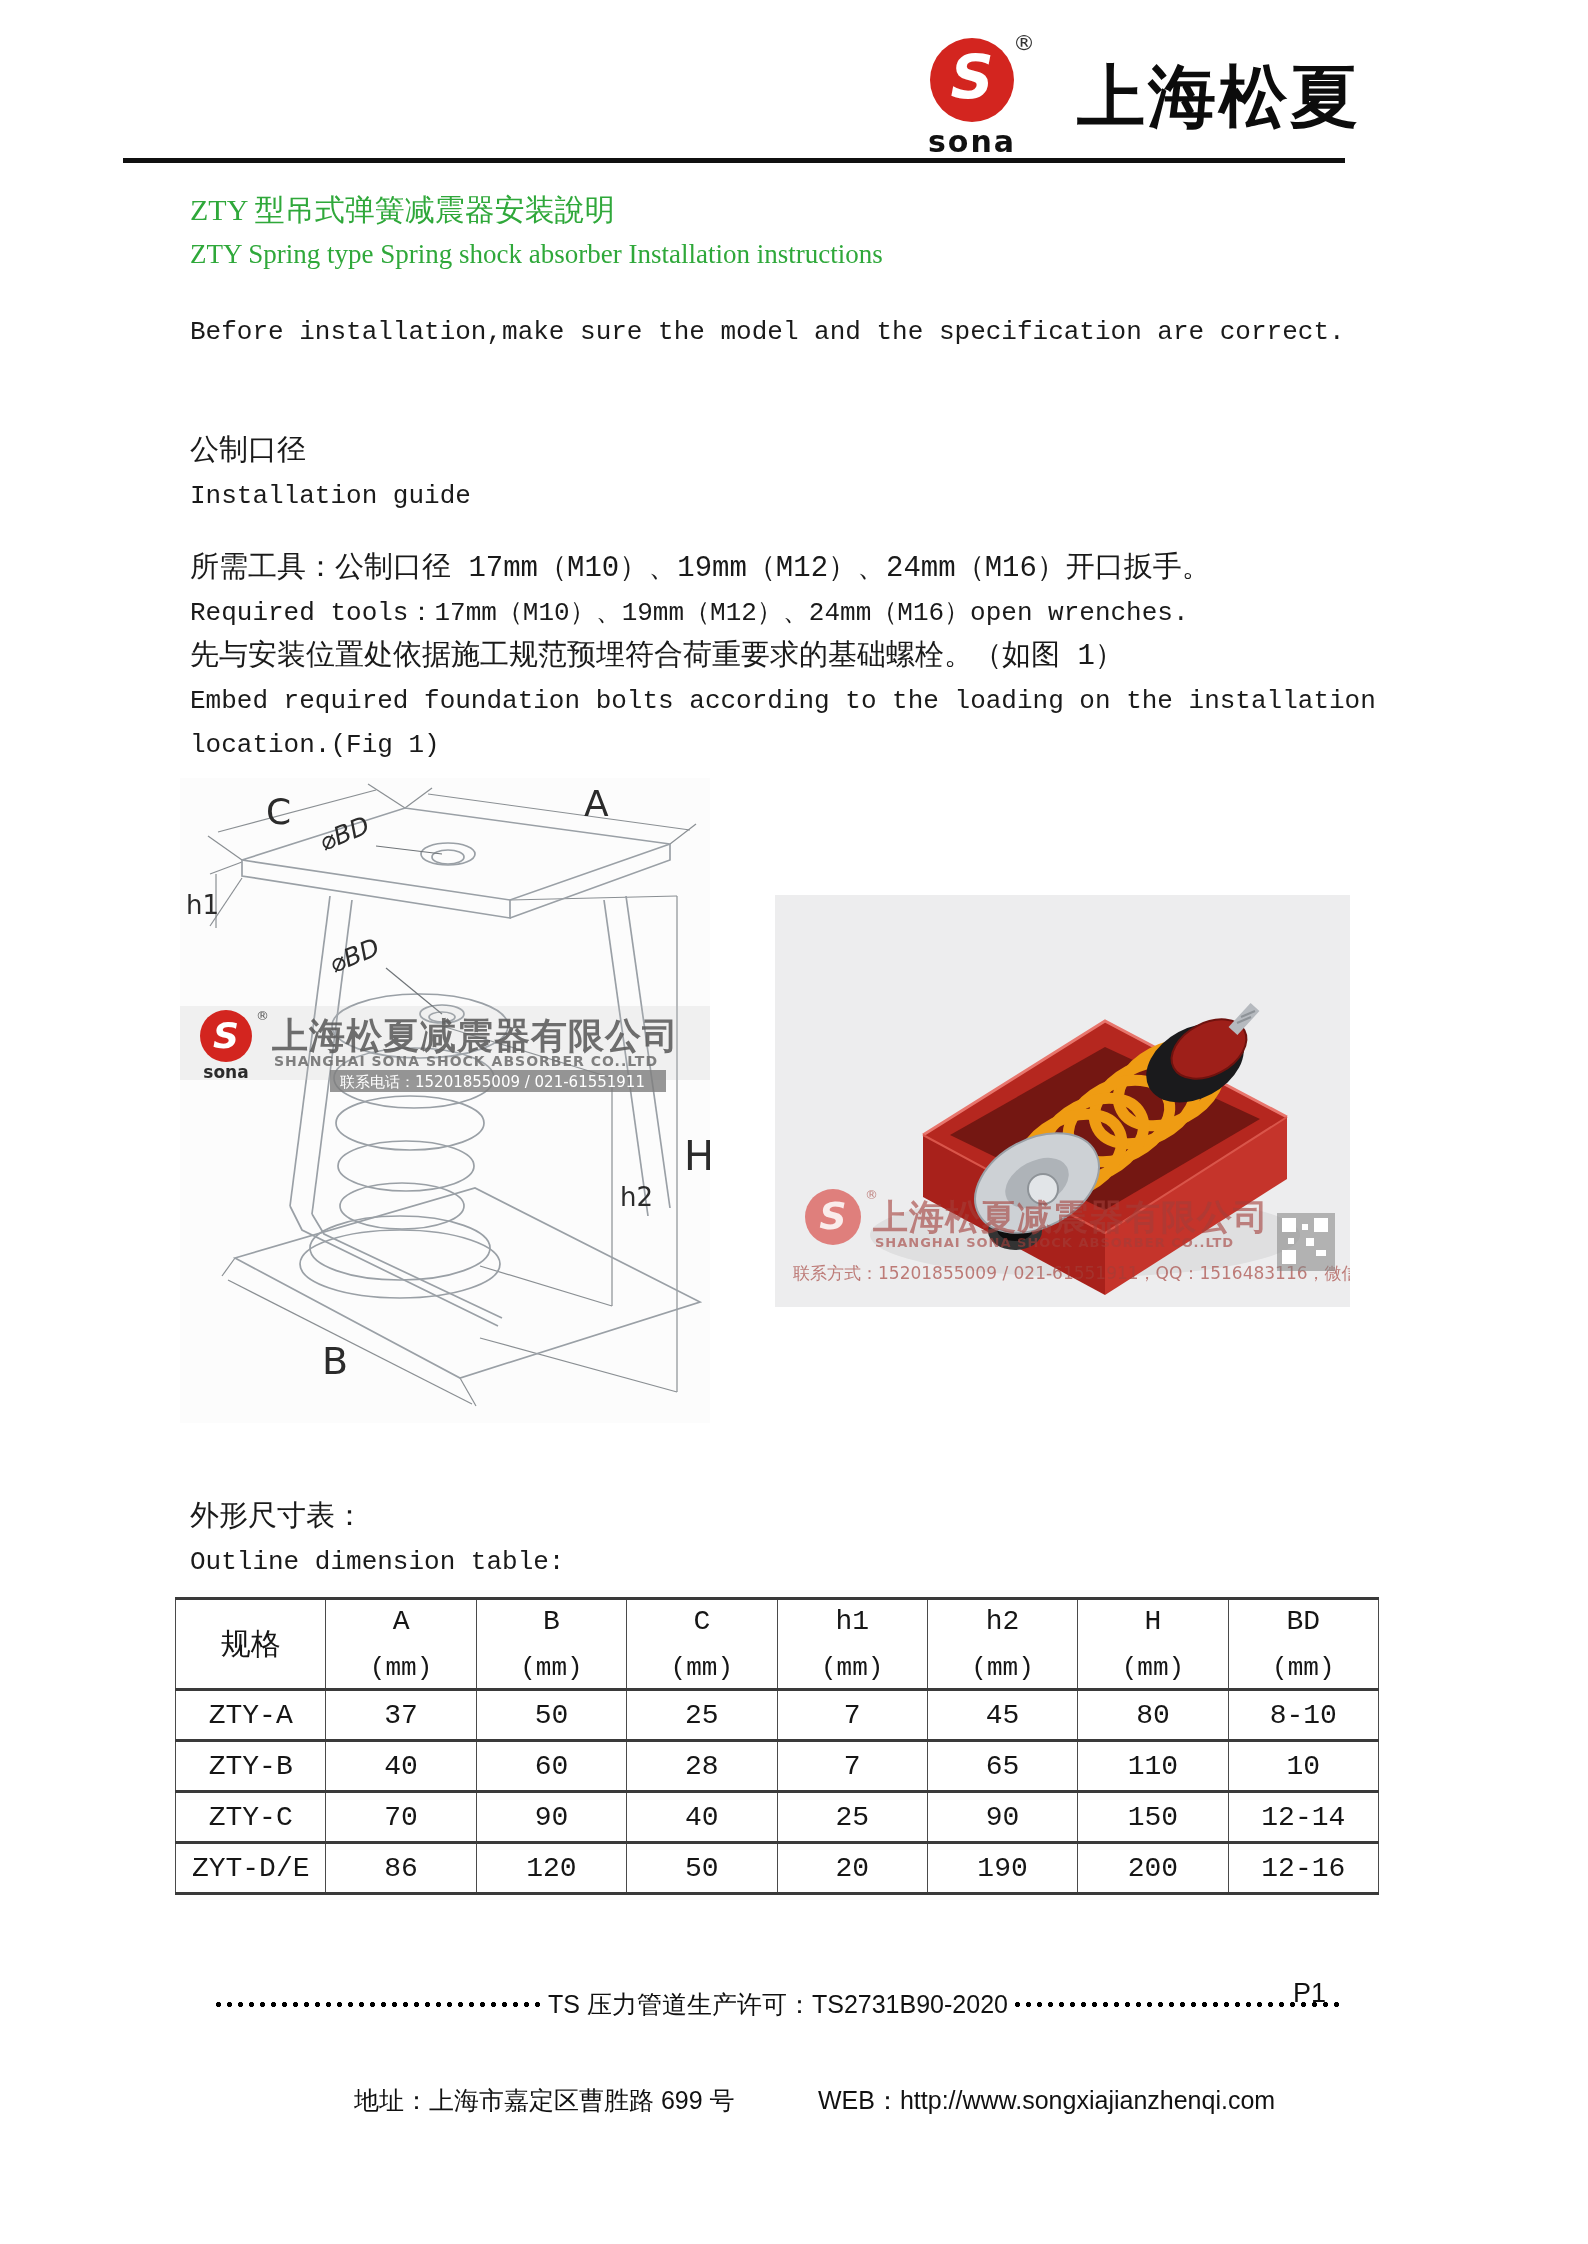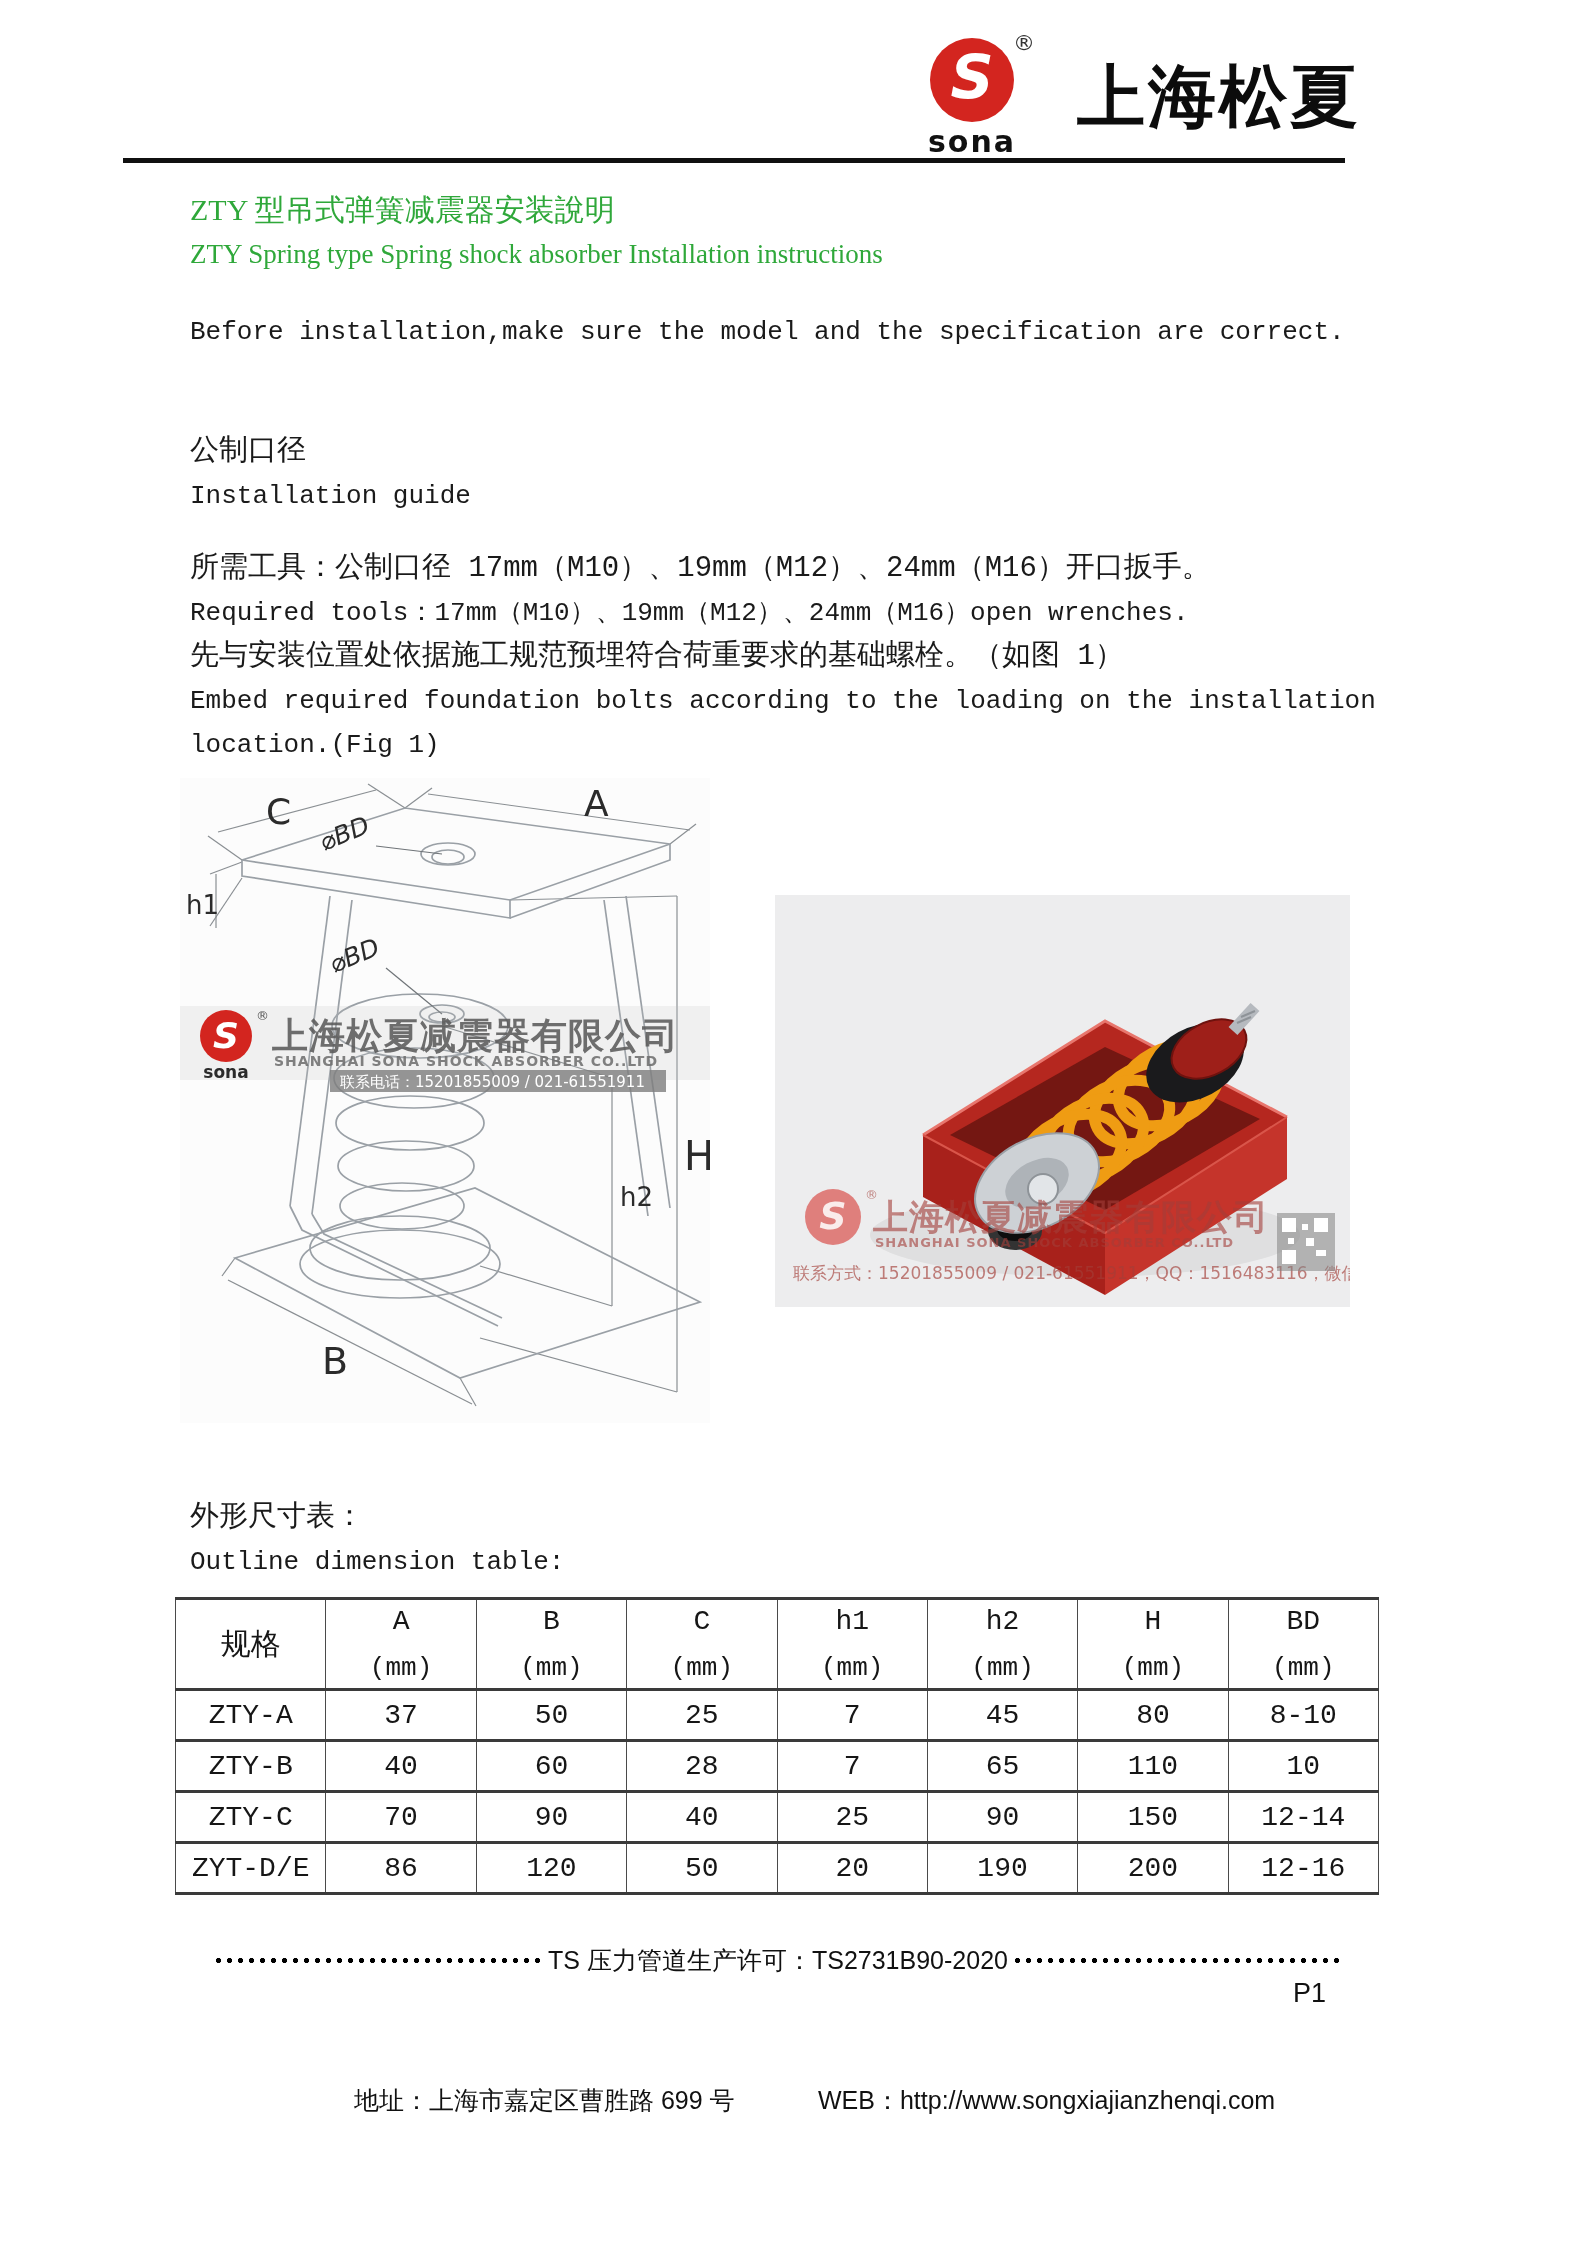--- a/index.html
+++ b/index.html
@@ -38,21 +38,21 @@
   .dim-table tbody td{height:48px;}
   .th-letter{margin-bottom:16px;font-size:28px;}
   .th-unit{font-size:26px;}
   .spec-head{font-size:30px;}
   
   .page-number{
     position:absolute;left:1293px;top:1978px;font-size:27px;
     font-family:"Liberation Sans",sans-serif;color:#111;
   }
   .dotline{
-    position:absolute;left:213px;top:1944px;width:1130px;display:flex;align-items:center;gap:4px;
+    position:absolute;left:213px;top:1988px;width:1130px;display:flex;align-items:center;gap:4px;
   }
   .dots{
     flex:1;height:7px;
     background-image:radial-gradient(circle,#000 2.3px,transparent 2.9px);
     background-size:11px 7px;background-repeat:repeat-x;background-position:left center;
   }
   .license-text{
     font-family:"Liberation Sans",sans-serif;font-size:25px;color:#111;white-space:nowrap;
   }
   .footer-text{

